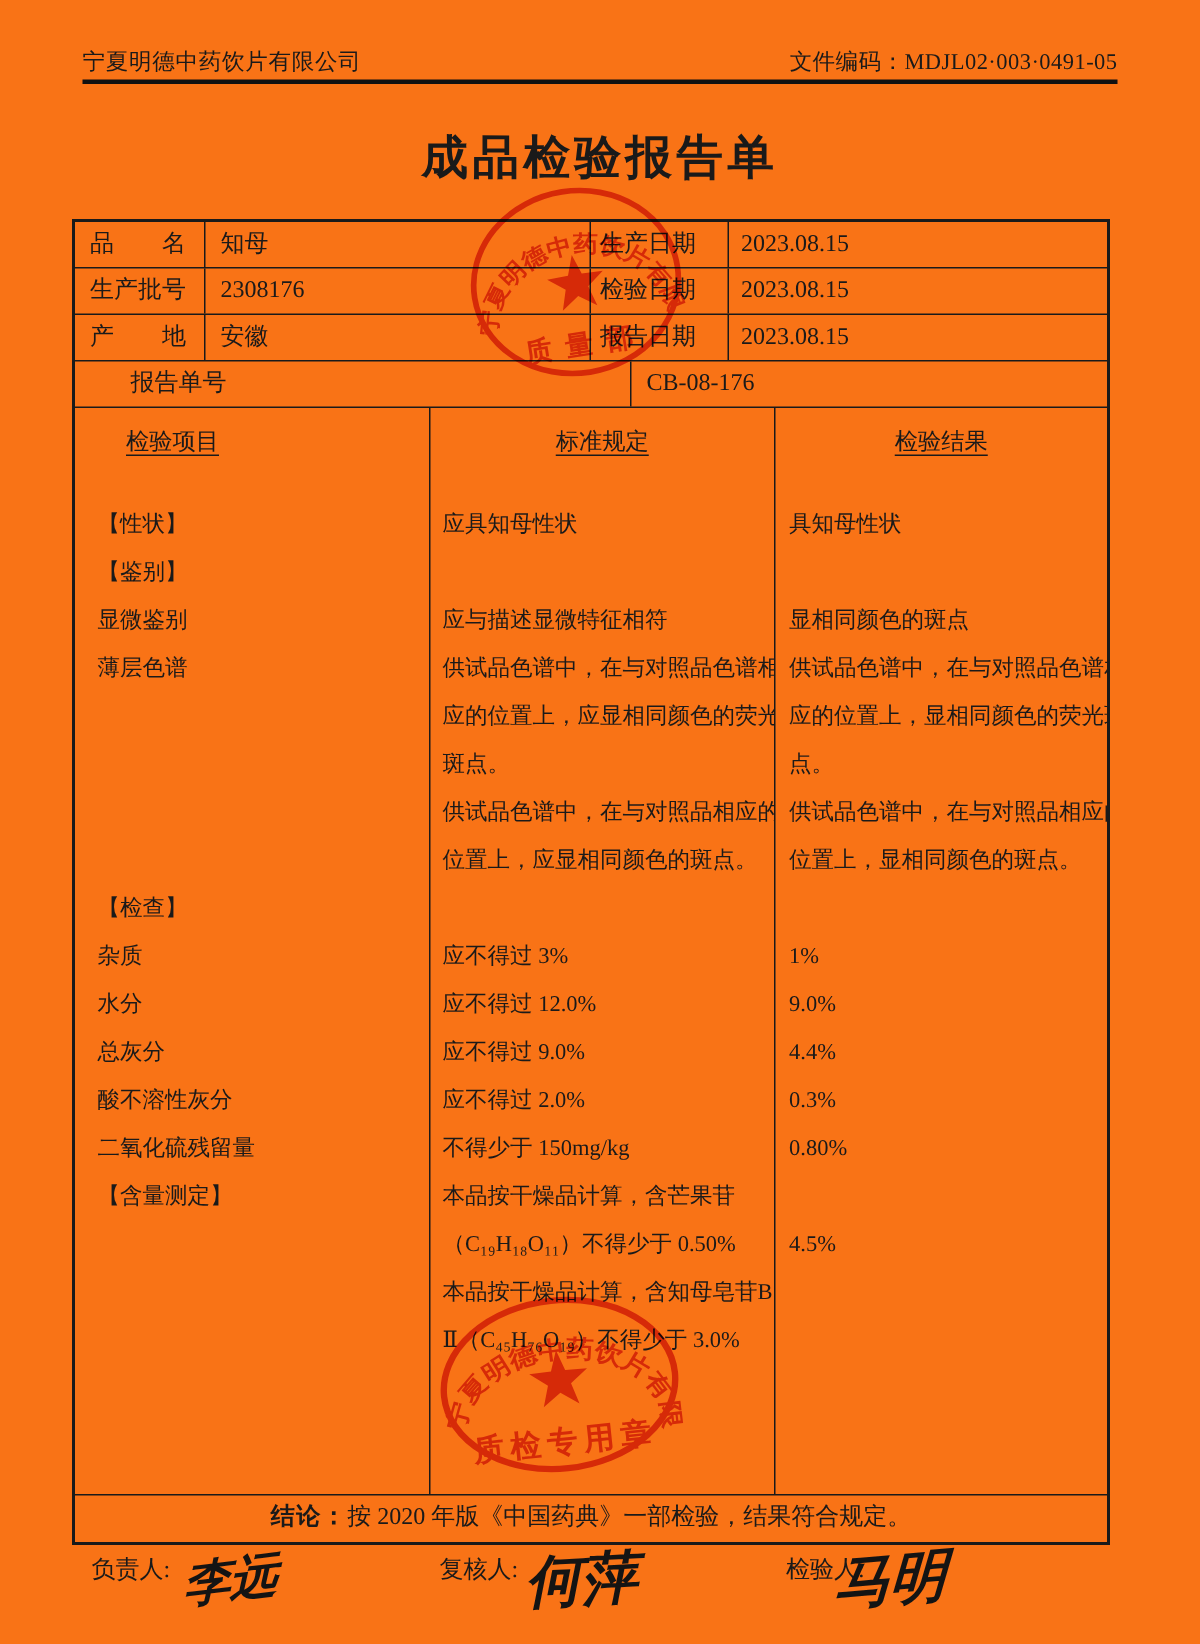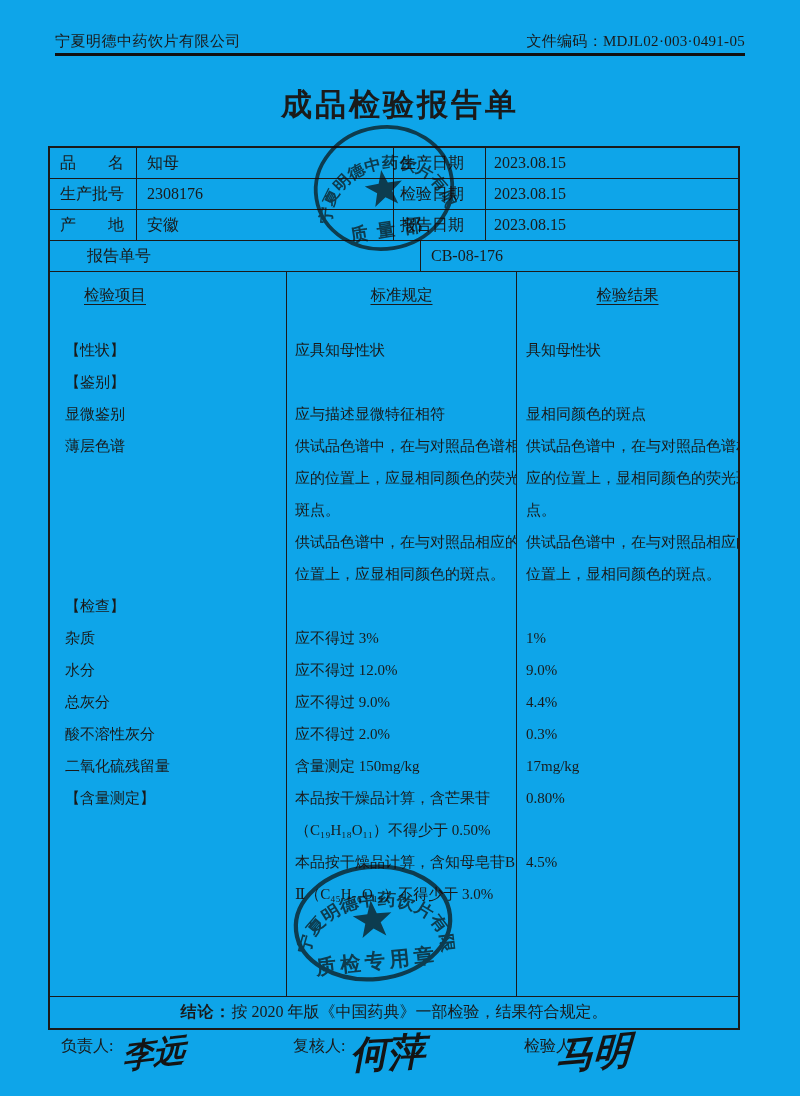--- a/index.html
+++ b/index.html
@@ -1,17 +1,17 @@
 <!DOCTYPE html>
 <html><head>
 <meta charset="utf-8">
 <style>
   html,body{margin:0;padding:0;background:#ffffff;}
   .page{
-    position:relative;width:800px;height:1096px;background:#0ea5e9;overflow:hidden;
+    position:relative;width:800px;height:1096px;background:#f97316;overflow:hidden;
     font-family:"Liberation Serif","DejaVu Serif",serif;color:#1a1a1a;
   }
   
   .hdr-left{position:absolute;left:55px;top:32px;font-size:15px;letter-spacing:.5px;}
   .hdr-right{position:absolute;right:55px;top:32px;font-size:15px;letter-spacing:.3px;}
   .hdr-rule{position:absolute;left:55px;top:53px;width:690px;height:2.5px;background:#111;}
   
   .title{position:absolute;left:0;top:84px;width:100%;text-align:center;
          font-size:31px;font-weight:bold;letter-spacing:3px;}
   
@@ -127,42 +127,41 @@
           <div class="tline">供试品色谱中，在与对照品色谱相</div>
           <div class="tline">应的位置上，应显相同颜色的荧光</div>
           <div class="tline">斑点。</div>
           <div class="tline">供试品色谱中，在与对照品相应的</div>
           <div class="tline">位置上，应显相同颜色的斑点。</div>
           <div class="tline"></div>
           <div class="tline">应不得过 3%</div>
           <div class="tline">应不得过 12.0%</div>
           <div class="tline">应不得过 9.0%</div>
           <div class="tline">应不得过 2.0%</div>
-          <div class="tline">含量测定 150mg/kg</div>
+          <div class="tline">不得少于 150mg/kg</div>
           <div class="tline">本品按干燥品计算，含芒果苷</div>
           <div class="tline">（C₁₉H₁₈O₁₁）不得少于 0.50%</div>
           <div class="tline">本品按干燥品计算，含知母皂苷B</div>
           <div class="tline">Ⅱ（C₄₅H₇₆O₁₉）不得少于 3.0%</div>
         </div>
       <div class="insp-col bl col-result">
         <div class="insp-head center"><span>检验结果</span></div>
       <div class="tline">具知母性状</div>
           <div class="tline"></div>
           <div class="tline">显相同颜色的斑点</div>
           <div class="tline">供试品色谱中，在与对照品色谱相</div>
           <div class="tline">应的位置上，显相同颜色的荧光斑</div>
           <div class="tline">点。</div>
           <div class="tline">供试品色谱中，在与对照品相应的</div>
           <div class="tline">位置上，显相同颜色的斑点。</div>
           <div class="tline"></div>
           <div class="tline">1%</div>
           <div class="tline">9.0%</div>
           <div class="tline">4.4%</div>
           <div class="tline">0.3%</div>
-          <div class="tline">17mg/kg</div>
           <div class="tline">0.80%</div>
           <div class="tline"></div>
           <div class="tline">4.5%</div>
           <div class="tline"></div>
         </div>
     </div>
 
     <div class="concl">
       <b>结论：</b><span>按 2020 年版《中国药典》一部检验，结果符合规定。</span>
     </div>

